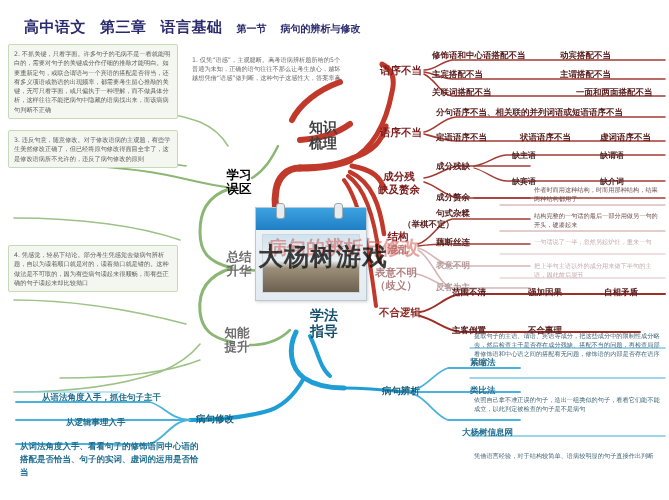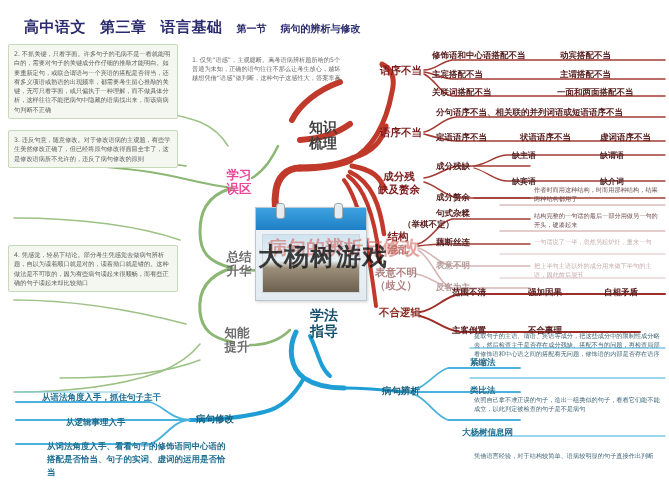--- a/index.html
+++ b/index.html
@@ -49,31 +49,31 @@
     font-weight: bold;
     color: #2a2a6e;
   }
 
   
   .node {
     position: absolute;
     white-space: nowrap;
     line-height: 1.15;
   }
-  .node.wrap { white-space: normal; margin-left: 27px; }
+  .node.wrap { white-space: normal; }
 
   
   .hub {
     font-size: 12.5px;
     font-weight: bold;
     color: #3f3f3f;
     text-align: center;
     line-height: 1.12;
   }
-  .hub.green { color: #ec4899; }
+  .hub.green { color: #000000; }
   .hub.grey  { color: #6d6d6d; }
   .hub.blue  { color: #17506c; }
   .hub.big   { font-size: 14px; }
 
   
   .red-main {
     font-size: 10.5px;
     font-weight: bold;
     color: #7a1b1b;
     text-align: center;
@@ -333,21 +333,21 @@
 
   <div class="node red-main" style="left:378px; top:64px; width:46px;">语序不当</div>
 
   <div class="node red-sub" style="left:432px; top:51px;">修饰语和中心语搭配不当</div>
   <div class="node red-sub" style="left:560px; top:51px;">动宾搭配不当</div>
 
   <div class="node red-sub" style="left:432px; top:70px;">主宾搭配不当</div>
   <div class="node red-sub" style="left:560px; top:70px;">主谓搭配不当</div>
 
   <div class="node red-sub" style="left:432px; top:88px;">关联词搭配不当</div>
-  <div class="node red-sub" style="left:557px; top:88px;">一面和两面搭配不当</div>
+  <div class="node red-sub" style="left:576px; top:88px;">一面和两面搭配不当</div>
 
   <div class="node red-main" style="left:378px; top:126px; width:46px;">语序不当</div>
 
   <div class="node red-sub" style="left:436px; top:108px;">分句语序不当、相关联的并列词语或短语语序不当</div>
 
   <div class="node red-sub" style="left:436px; top:133px;">定语语序不当</div>
   <div class="node red-sub" style="left:520px; top:133px;">状语语序不当</div>
   <div class="node red-sub" style="left:600px; top:133px;">虚词语序不当</div>
 
   <div class="node red-main" style="left:372px; top:170px; width:54px;">

